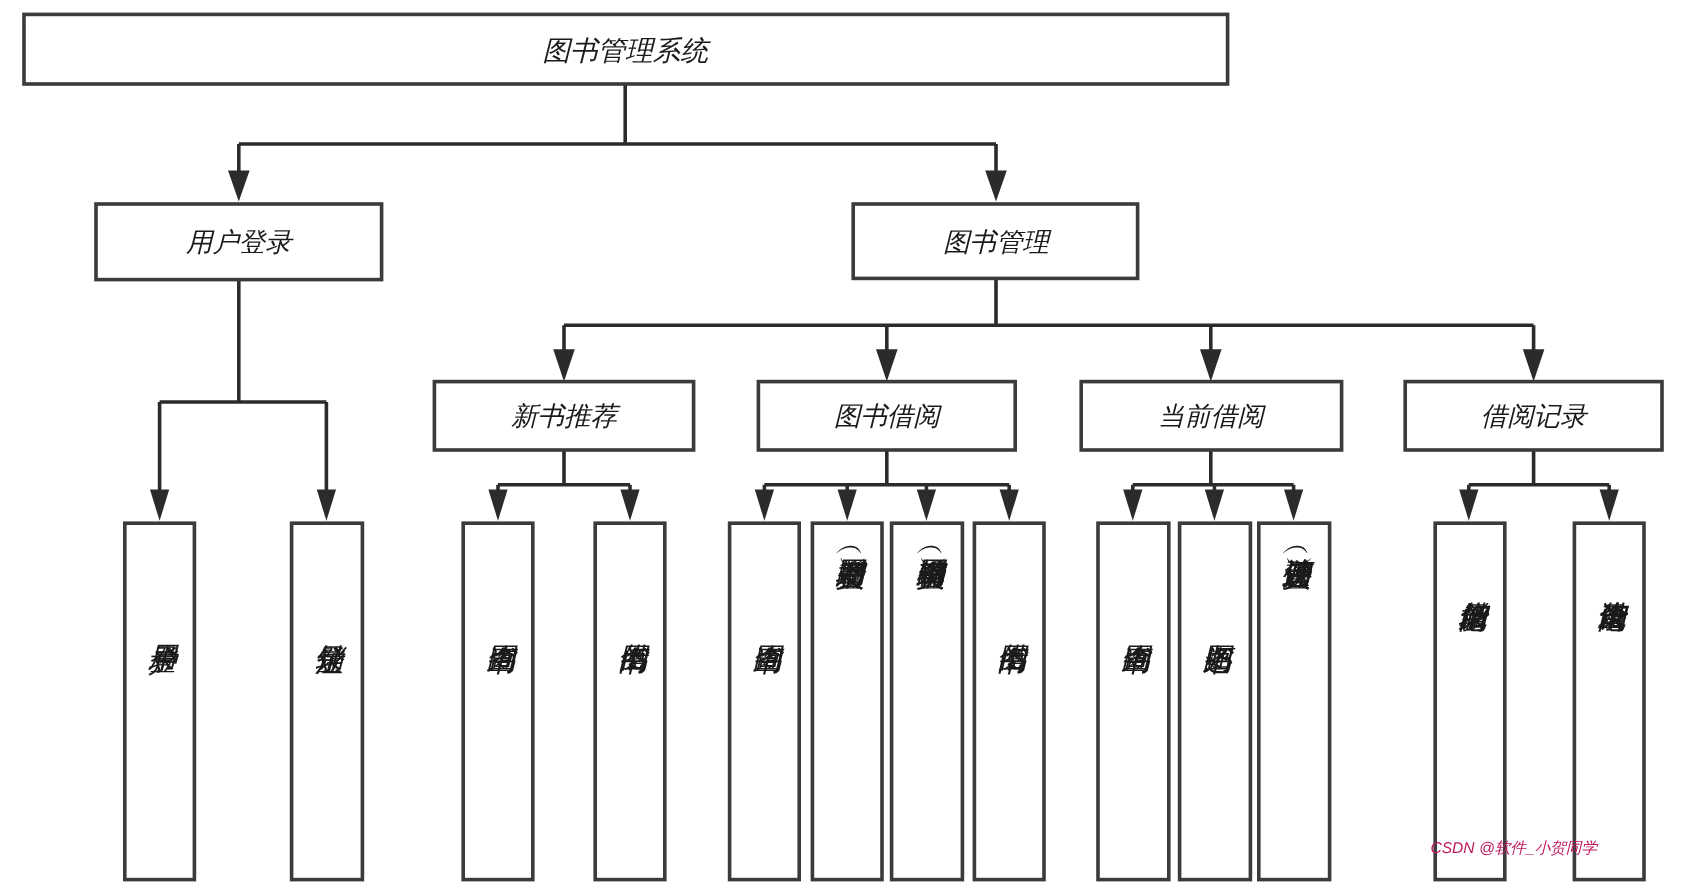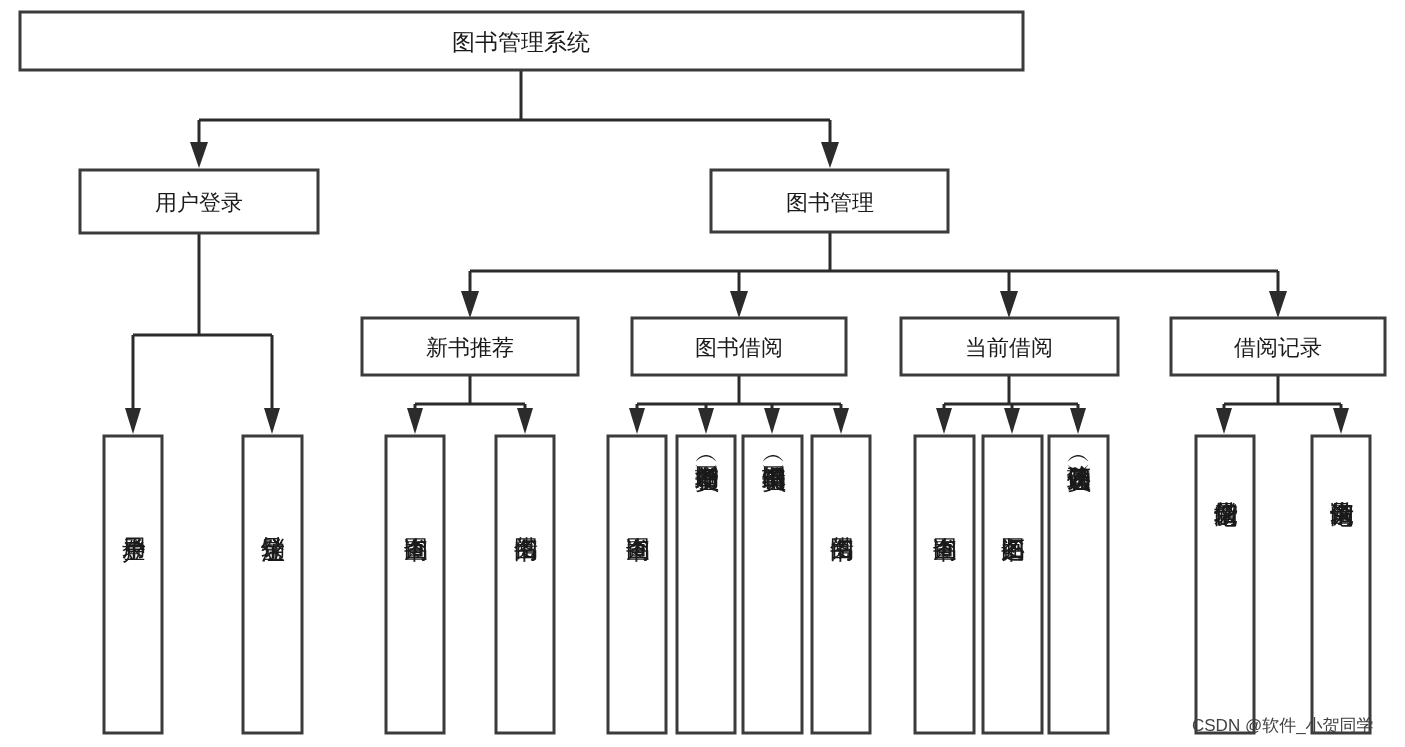--- a/index.html
+++ b/index.html
@@ -1,21 +1,21 @@
 <!DOCTYPE html>
 <html><head>
 <meta charset="utf-8">
 <style>
   html,body{margin:0;padding:0;background:#ffffff;}
   body{
     width:1405px;height:747px;overflow:hidden;
     font-family:"Liberation Sans","DejaVu Sans",sans-serif;
     -webkit-font-smoothing:antialiased;
   }
-  #diagram-root{position:relative;width:1405px;height:709px;}
+  #diagram-root{position:relative;width:1405px;height:709px;font-style:italic;}
   svg#tree{position:absolute;left:0;top:0;width:1405px;height:747px;display:block;}
   .node-rect{fill:#ffffff;stroke:#3b3b3b;stroke-width:3;}
   .edge{stroke:#2b2b2b;stroke-width:3;fill:none;stroke-linecap:butt;}
   .arrow-head{fill:#2b2b2b;stroke:none;}
   .node-label-h{
     font-family:"Liberation Sans","DejaVu Sans",sans-serif;
     font-size:22px;fill:#1a1a1a;text-anchor:middle;dominant-baseline:central;
   }
   .node-label-title{
     font-family:"Liberation Sans","DejaVu Sans",sans-serif;
@@ -25,23 +25,23 @@
     position:absolute;
     font-family:"Liberation Sans","DejaVu Sans",sans-serif;
     font-size:24px;line-height:1.13;color:#1a1a1a;
     writing-mode:vertical-rl;
     text-orientation:upright;
     white-space:nowrap;
     letter-spacing:0.5px;
     pointer-events:none;
   }
   .watermark{
-    position:absolute;left:1192px;top:714px;
+    position:absolute;left:1192px;top:698px;
     font-family:"Liberation Sans","DejaVu Sans",sans-serif;
-    font-size:17px;color:#404040;white-space:nowrap;
+    font-size:13px;color:#be185d;white-space:nowrap;
   }
 </style>
 </head>
 <body>
 
 <div id="diagram-root">
 
   <svg id="tree" viewBox="0 0 1405 747">
 
     <g>

